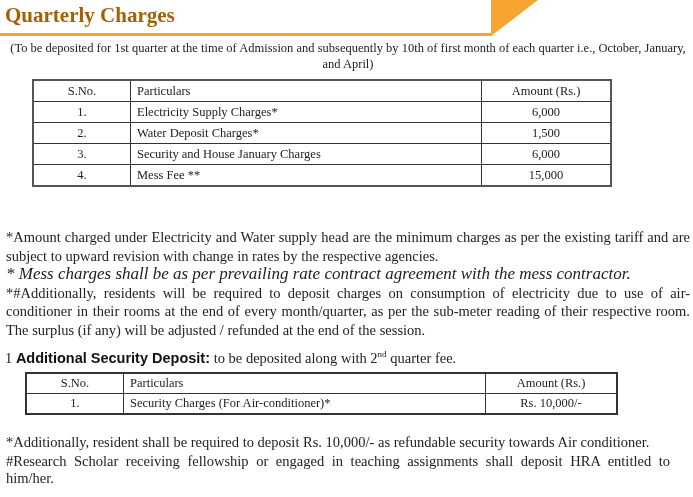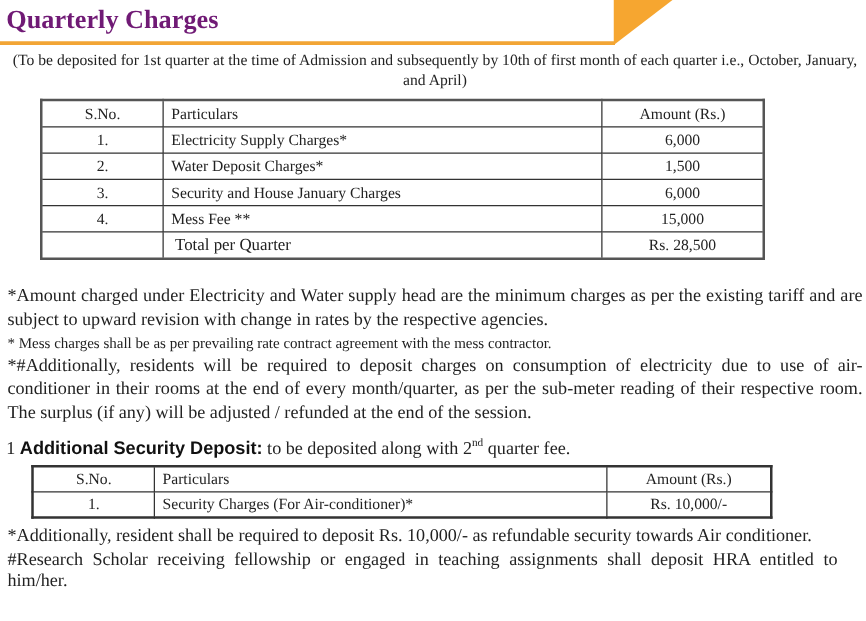--- a/index.html
+++ b/index.html
@@ -2,21 +2,21 @@
 <html><head>
 <meta charset="utf-8">
 <style>
   html, body { margin:0; padding:0; background:#ffffff; }
   body {
     width:693px; height:497px; position:relative; overflow:hidden;
     font-family:"Liberation Serif", serif; color:#1a1a1a;
   }
   .title {
     position:absolute; left:5px; top:3px;
-    font-family:"Liberation Serif", serif; font-weight:bold; font-size:21px; color:#701a75;
+    font-family:"Liberation Serif", serif; font-weight:bold; font-size:21px; color:#a16207;
   }
   .orange-line {
     position:absolute; left:0; top:33px; width:492px; height:3px; background:#f2a535;
   }
   .orange-tri2 {
     position:absolute; left:491px; top:0; width:0; height:0;
     border-right:47px solid transparent; border-top:36px solid #f6a630;
     transform:none;
   }
   .intro {
@@ -32,21 +32,21 @@
   }
   table.t1 td.sno { width:96px; text-align:center; padding:0; }
   table.t1 td.amt { width:128px; text-align:center; padding:0; }
   table.t1 { border:2px solid #555; }
   .notes {
     position:absolute; left:6px; top:228px; width:684px;
     font-size:14.5px; line-height:18.5px; color:#222;
   }
   .notes p { margin:0; }
   .just { text-align:justify; text-align-last:left; }
-  .small { font-size:12px; }
+  .small { font-size:17px;font-style:italic; }
   .sec-head {
     position:absolute; left:5px; top:349px; width:693px;
     font-size:14.5px; color:#222;
   }
   .sec-head .b { font-family:"Liberation Sans", sans-serif; font-weight:bold; font-size:14.5px; color:#111; }
   .sec-head sup { font-size:9px; }
   table.t2 {
     position:absolute; left:25px; top:372px; width:593px;
     border-collapse:collapse; font-size:12.5px; color:#222;
     border:2px solid #333;
@@ -89,25 +89,20 @@
   <tr>
     <td class="sno">3.</td>
     <td>Security and House January Charges</td>
     <td class="amt">6,000</td>
   </tr>
   <tr>
     <td class="sno">4.</td>
     <td>Mess Fee **</td>
     <td class="amt">15,000</td>
   </tr>
-  <tr>
-    <td class="sno"></td>
-    <td style="padding-left:9px;font-size:13.5px;">Total per Quarter</td>
-    <td class="amt">Rs. 28,500</td>
-  </tr>
 </tbody>
   </table>
 
 <div class="notes">
   <p class="just">*Amount charged under Electricity and Water supply head are the minimum charges as per the existing tariff and are subject to upward revision with change in rates by the respective agencies.</p>
   <p class="small" style="margin-top:0;">* Mess charges shall be as per prevailing rate contract agreement with the mess contractor.</p>
   <p class="just">*#Additionally, residents will be required to deposit charges on consumption of electricity due to use of air-conditioner in their rooms at the end of every month/quarter, as per the sub-meter reading of their respective room. The surplus (if any) will be adjusted / refunded at the end of the session.</p>
 </div>
 
 <div class="sec-head">
@@ -124,15 +119,15 @@
   </tr>
   <tr>
     <td class="sno">1.</td>
     <td>Security Charges (For Air-conditioner)*</td>
     <td class="amt">Rs. 10,000/-</td>
   </tr>
 </tbody>
   </table>
 
 <div class="notes2">
-  <p class="just" style="width:664px;">*Additionally, resident shall be required to deposit Rs. 10,000/- as refundable security towards Air conditioner.</p>
+  <p class="just" style="width:664px;margin-top:13px;">*Additionally, resident shall be required to deposit Rs. 10,000/- as refundable security towards Air conditioner.</p>
   <p class="just" style="margin-top:2px;">#Research Scholar receiving fellowship or engaged in teaching assignments shall deposit HRA entitled to him/her.</p>
 </div>
 
 </body></html>

